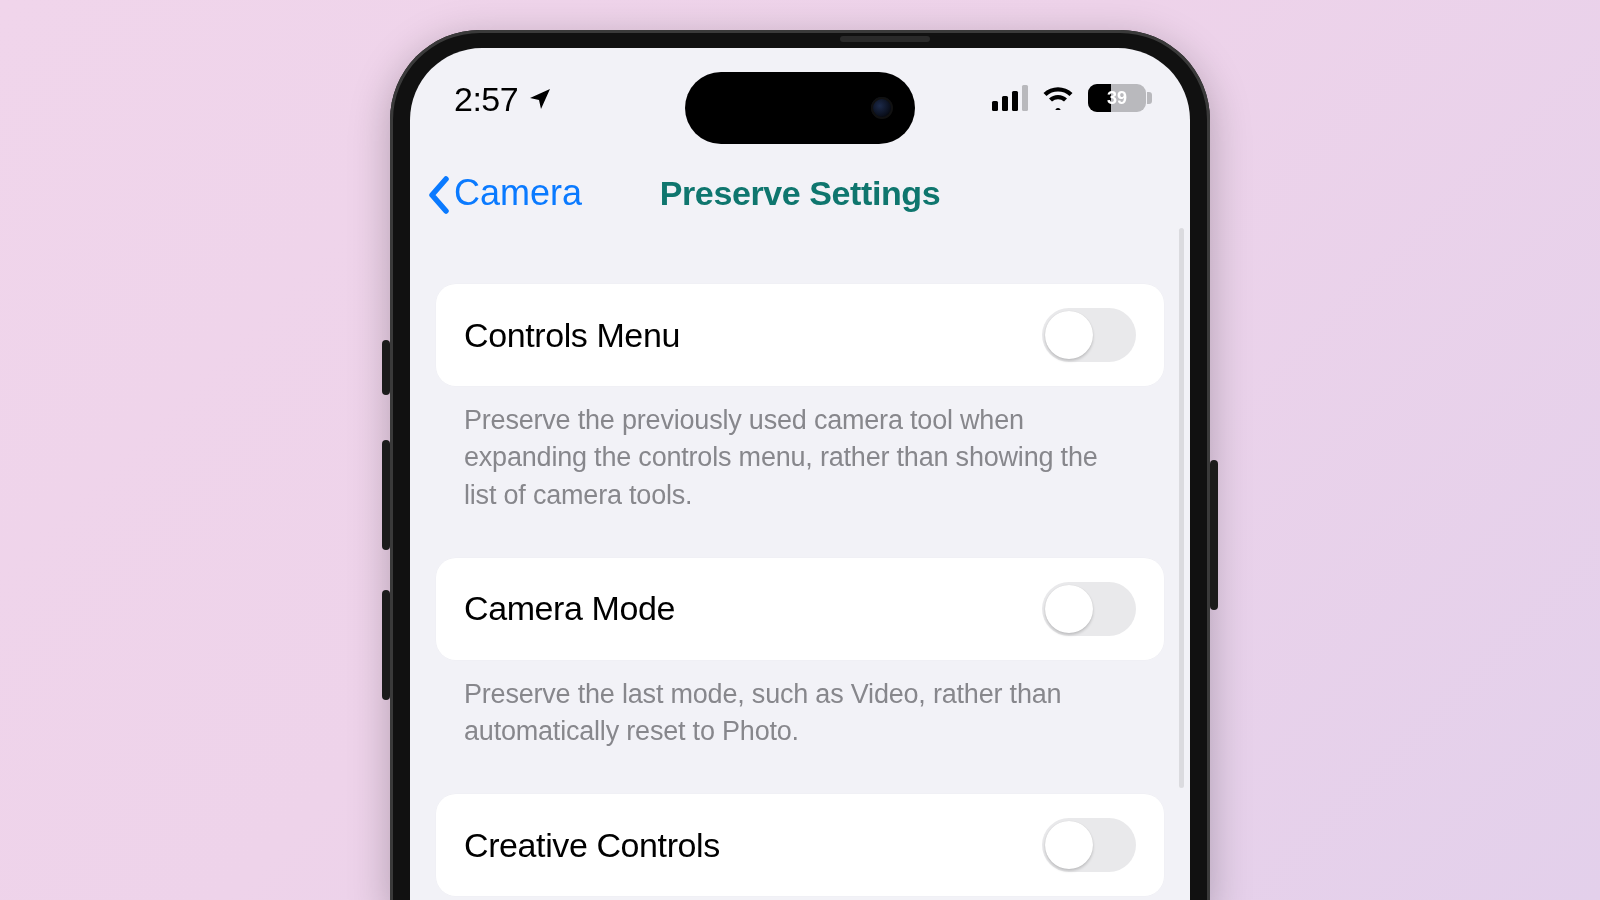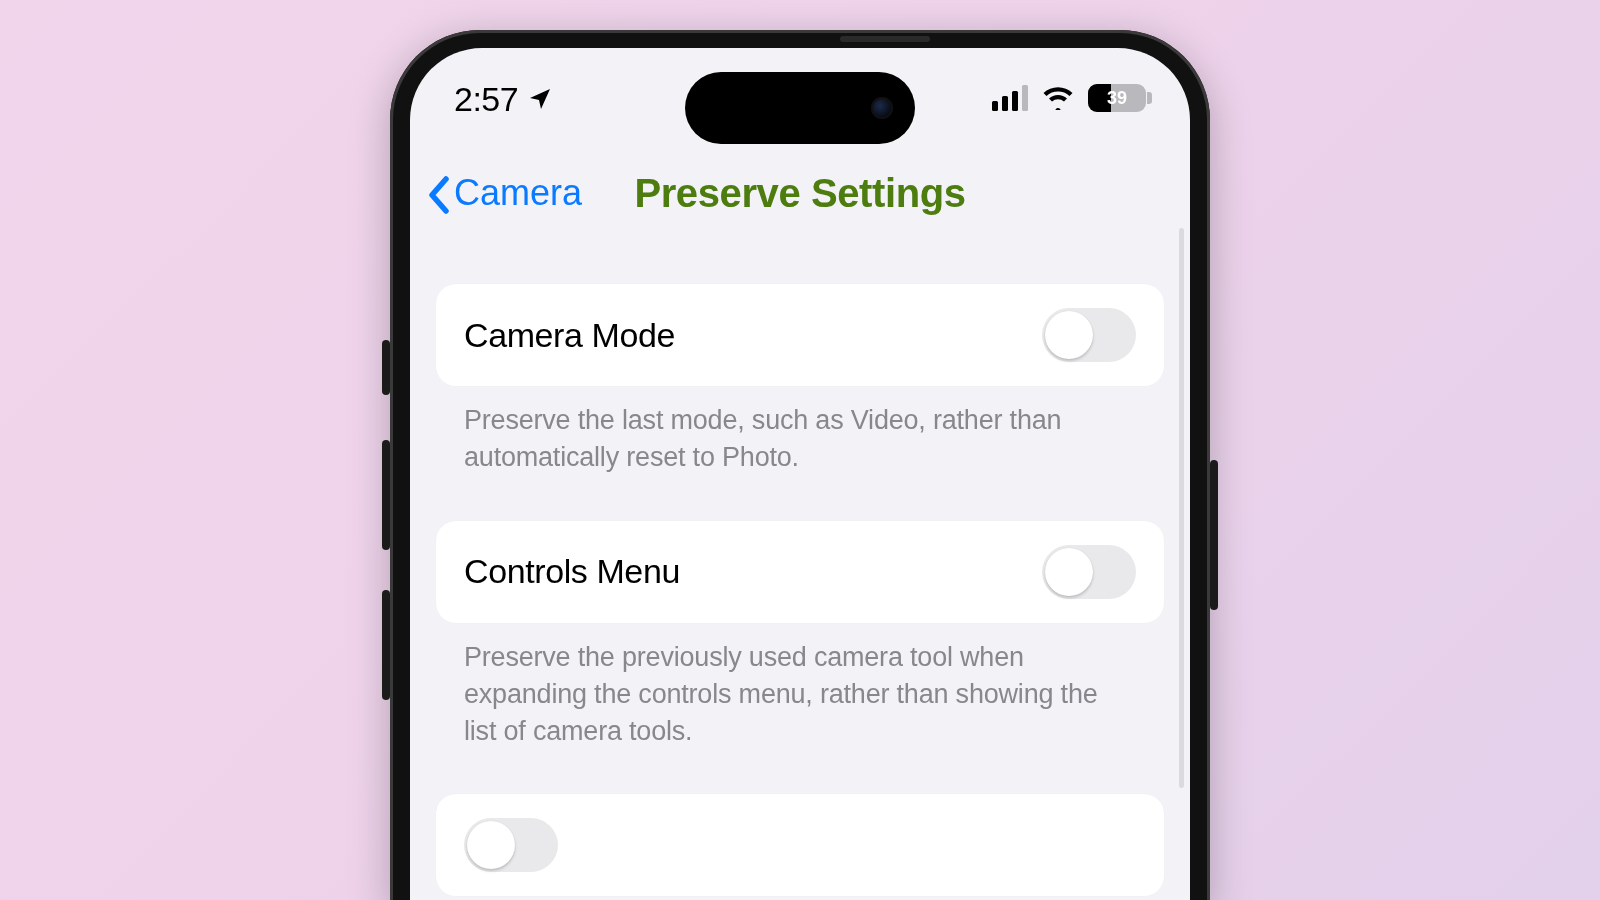--- a/index.html
+++ b/index.html
@@ -157,24 +157,24 @@
     color:#0a7aff;
     font-size:36px;
     font-weight:400;
     cursor:pointer;
   }
   .back svg{display:block;}
   .title {
     position:absolute;
     left:0; right:0;
     text-align:center;
-    font-size:40px;
+    font-size:34px;
     font-weight:700;
     letter-spacing:-0.4px;
-    color:#4d7c0f;
+    color:#0f766e;
   }
 
   
   .content {
     padding: 56px 26px 0 26px;
     position: relative;
   }
   .scroll-indicator{
     position:absolute;
     right:6px; top:0;
@@ -282,43 +282,44 @@
         <span>Camera</span>
       </div>
       <div class="title">Preserve Settings</div>
     </div>
 
     <div class="content">
       <div class="scroll-indicator"></div>
 
       <div class="group">
         <div class="row">
+          <div class="row-label">Controls Menu</div>
+          <div class="toggle">
+            <div class="knob"></div>
+          </div>
+        </div>
+        <div class="footer">Preserve the previously used camera tool when expanding the controls menu, rather than showing the list of camera tools.</div>
+      </div>
+
+      <div class="group">
+        <div class="row">
           <div class="row-label">Camera Mode</div>
           <div class="toggle">
             <div class="knob"></div>
           </div>
         </div>
         <div class="footer">Preserve the last mode, such as Video, rather than automatically reset to Photo.</div>
       </div>
 
       <div class="group">
         <div class="row">
-          <div class="row-label">Controls Menu</div>
+          <div class="row-label">Creative Controls</div>
           <div class="toggle">
             <div class="knob"></div>
           </div>
         </div>
-        <div class="footer">Preserve the previously used camera tool when expanding the controls menu, rather than showing the list of camera tools.</div>
-      </div>
-
-      <div class="group">
-        <div class="row">
-          <div class="toggle">
-            <div class="knob"></div>
-          </div>
-        </div>
         <div class="footer">Preserve the last used filter, aspect ratio, or light setting, rather than automatically reset.</div>
       </div>
 
     </div>
 
   </div>
 </div>
 
 </body></html>

